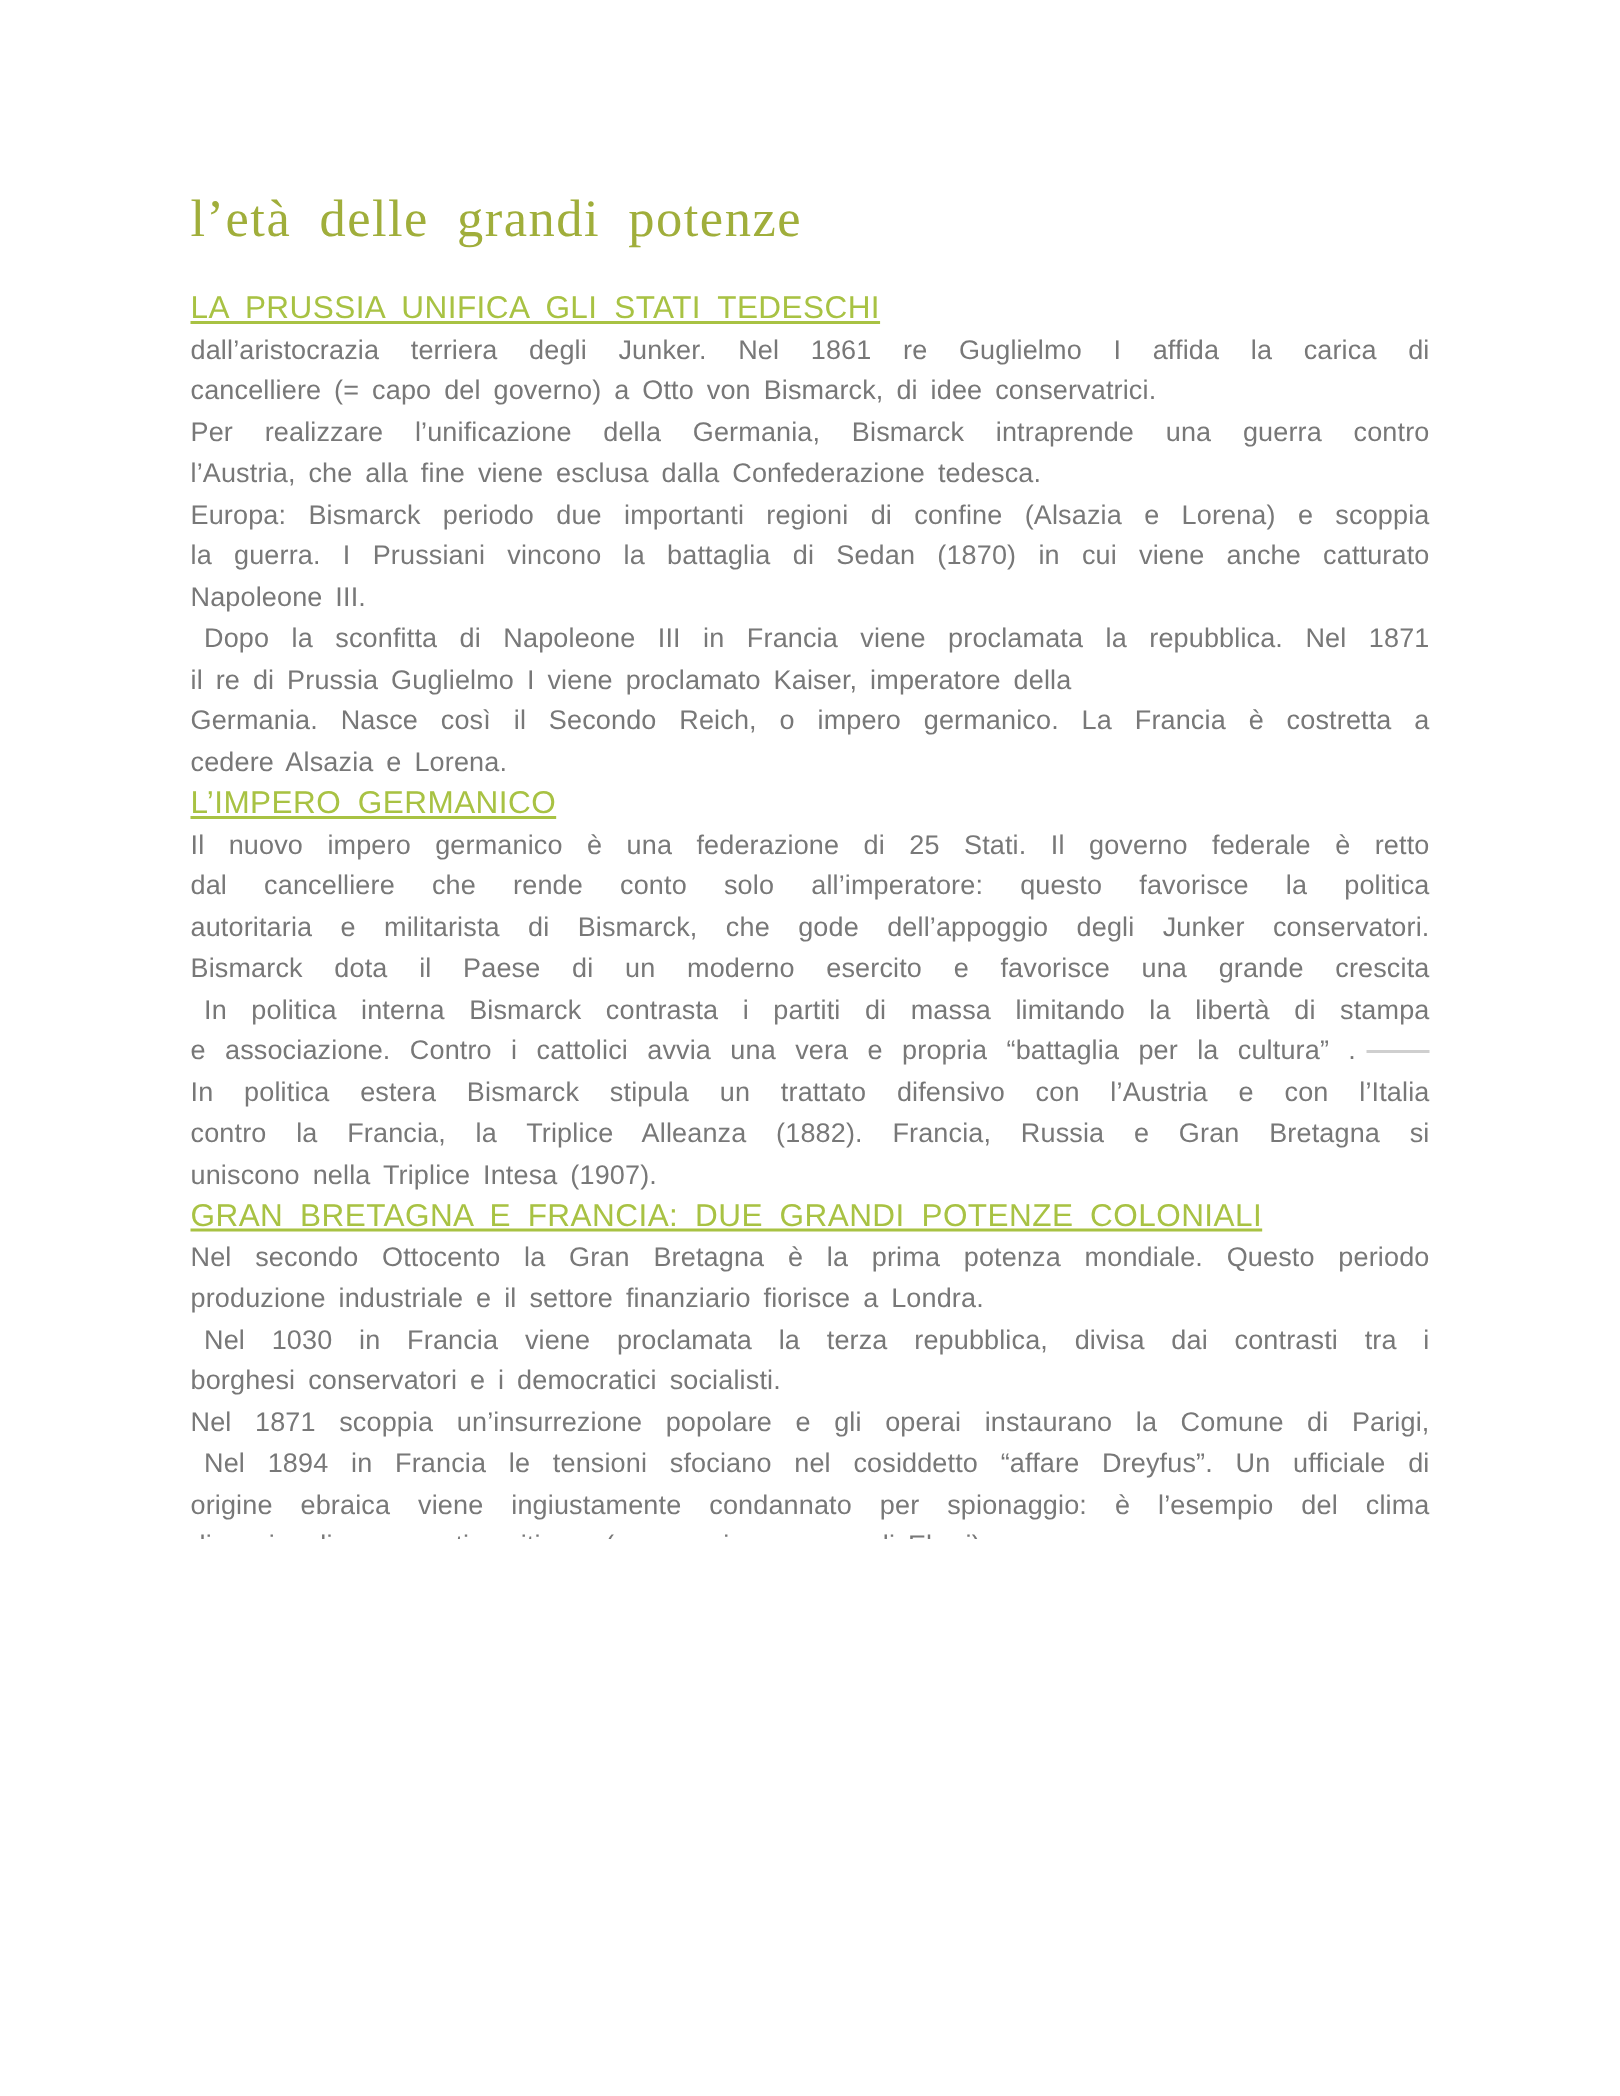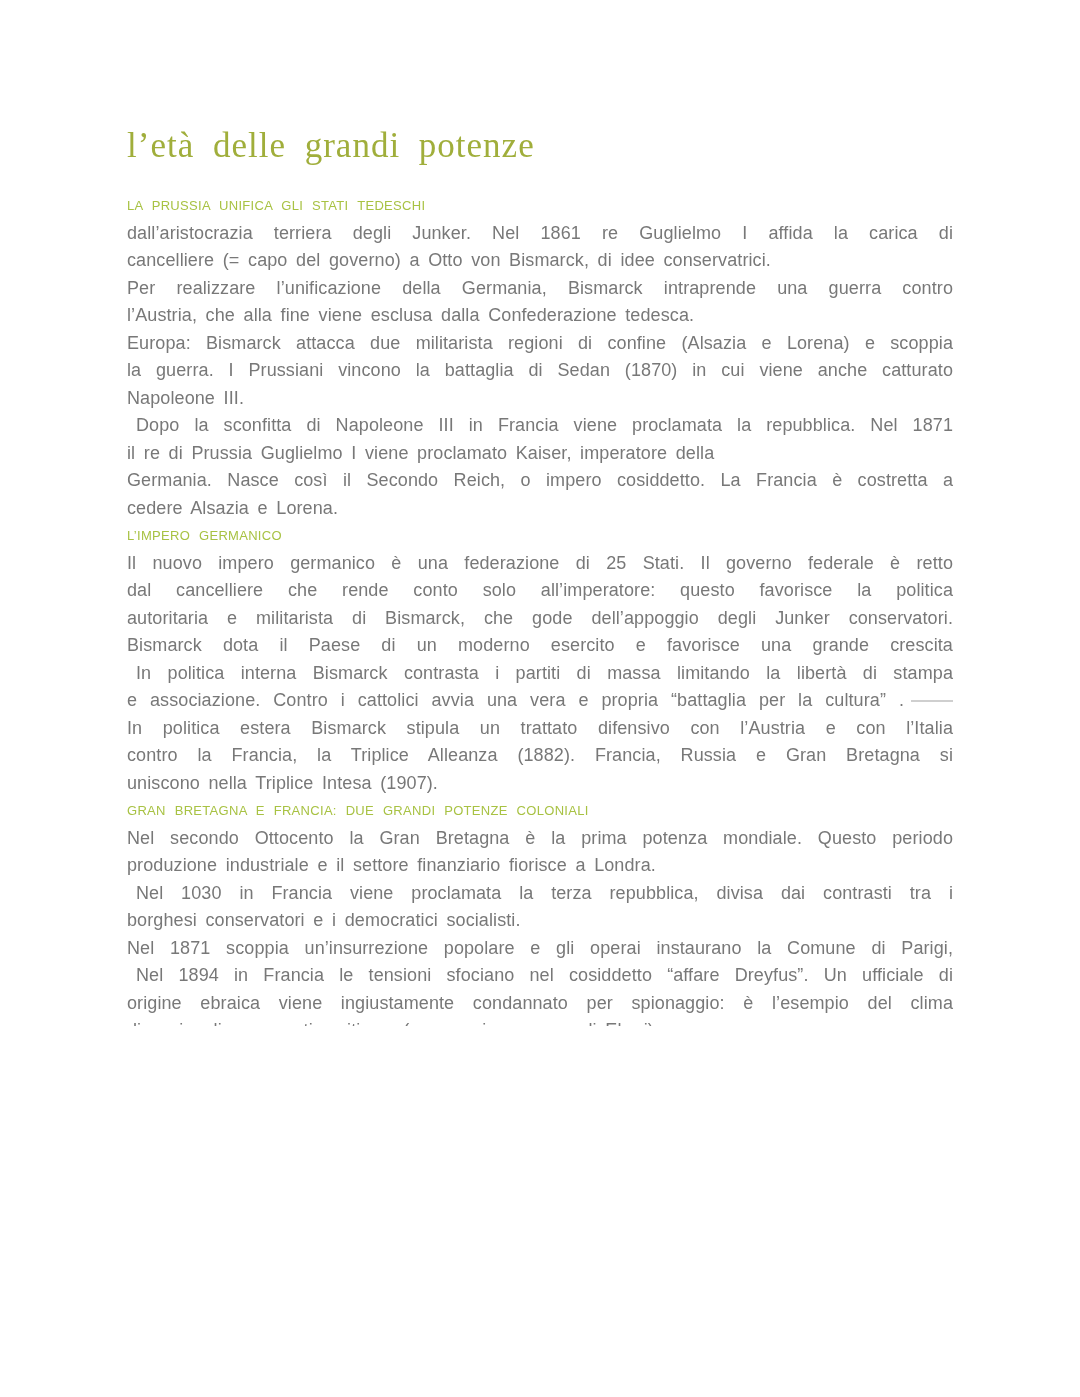--- a/index.html
+++ b/index.html
@@ -25,27 +25,28 @@
     font-family: "Liberation Serif", "DejaVu Serif", serif;
     font-weight: 400;
     font-size: 35px;
     line-height: 40px;
     color: var(--title-green, #a0ae3b);
     letter-spacing: 1px;
     word-spacing: 9px;
     margin: 0 0 26px 0;
   }
   .sec-heading {
-    font-size: 13px;
+    font-size: 21px;
     font-weight: 400;
     line-height: 27.5px;
     color: var(--heading-green, #a8c243);
     letter-spacing: 0.3px;
     word-spacing: 5px;
     margin: 0 0 0 0;
+    text-decoration: underline;
   }
   .sections > .sec-heading:first-child {
     margin-top: 0;
   }
   .line {
     font-size: 18px;
     line-height: 27.5px;
     color: var(--body-gray, #787878);
     letter-spacing: 0.1px;
     word-spacing: 3.5px;
@@ -70,26 +71,26 @@
 
 <div class="page">
   <div class="content">
     <h1 class="doc-title">l’età delle grandi potenze</h1>
     <div class="sections" id="sections">
         <h2 class="sec-heading">LA PRUSSIA UNIFICA GLI STATI TEDESCHI</h2>
         <div class="line j">dall’aristocrazia terriera degli Junker. Nel 1861 re Guglielmo I affida la carica di</div>
         <div class="line">cancelliere (= capo del governo) a Otto von Bismarck, di idee conservatrici.</div>
         <div class="line j">Per realizzare l’unificazione della Germania, Bismarck intraprende una guerra contro</div>
         <div class="line">l’Austria, che alla fine viene esclusa dalla Confederazione tedesca.</div>
-        <div class="line j">Europa: Bismarck attacca due militarista regioni di confine (Alsazia e Lorena) e scoppia</div>
+        <div class="line j">Europa: Bismarck periodo due importanti regioni di confine (Alsazia e Lorena) e scoppia</div>
         <div class="line j">la guerra. I Prussiani vincono la battaglia di Sedan (1870) in cui viene anche catturato</div>
         <div class="line">Napoleone III.</div>
         <div class="line j in">Dopo la sconfitta di Napoleone III in Francia viene proclamata la repubblica. Nel 1871</div>
         <div class="line">il re di Prussia Guglielmo I viene proclamato Kaiser, imperatore della</div>
-        <div class="line j">Germania. Nasce così il Secondo Reich, o impero cosiddetto. La Francia è costretta a</div>
+        <div class="line j">Germania. Nasce così il Secondo Reich, o impero germanico. La Francia è costretta a</div>
         <div class="line">cedere Alsazia e Lorena.</div>
         <h2 class="sec-heading">L’IMPERO GERMANICO</h2>
         <div class="line j">Il nuovo impero germanico è una federazione di 25 Stati. Il governo federale è retto</div>
         <div class="line j">dal cancelliere che rende conto solo all’imperatore: questo favorisce la politica</div>
         <div class="line j">autoritaria e militarista di Bismarck, che gode dell’appoggio degli Junker conservatori.</div>
         <div class="line j">Bismarck dota il Paese di un moderno esercito e favorisce una grande crescita</div>
         <div class="line j in">In politica interna Bismarck contrasta i partiti di massa limitando la libertà di stampa</div>
         <div class="line j">e associazione. Contro i cattolici avvia una vera e propria “battaglia per la cultura” .<span class="trail-dash"></span></div>
         <div class="line j">In politica estera Bismarck stipula un trattato difensivo con l’Austria e con l’Italia</div>
         <div class="line j">contro la Francia, la Triplice Alleanza (1882). Francia, Russia e Gran Bretagna si</div>

